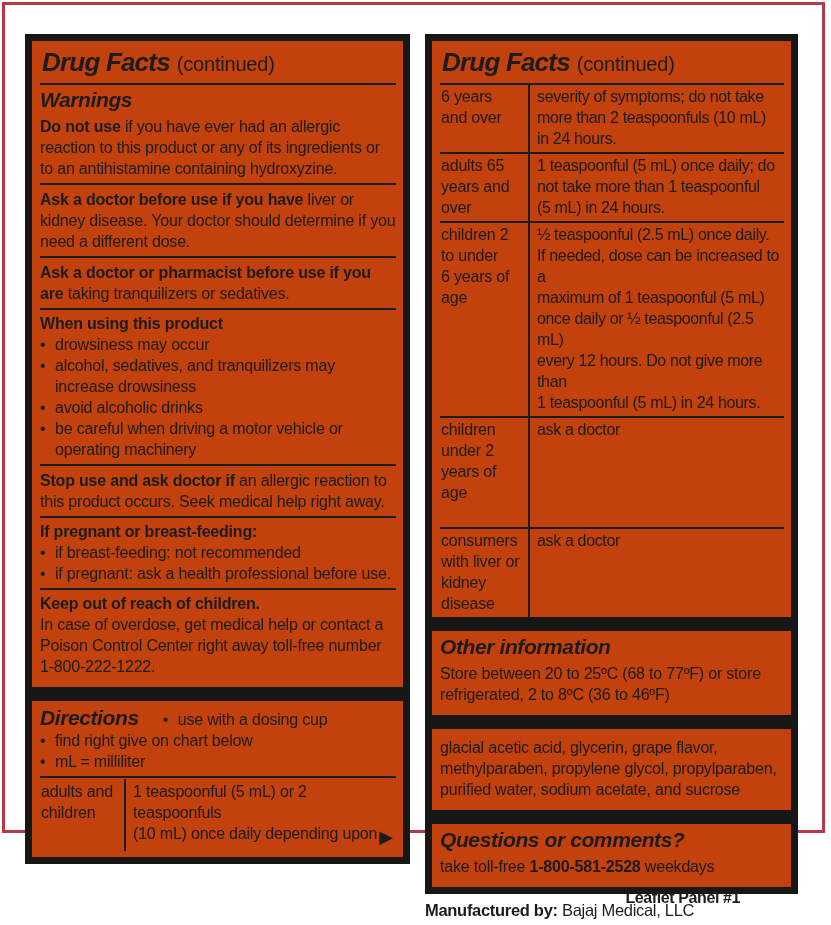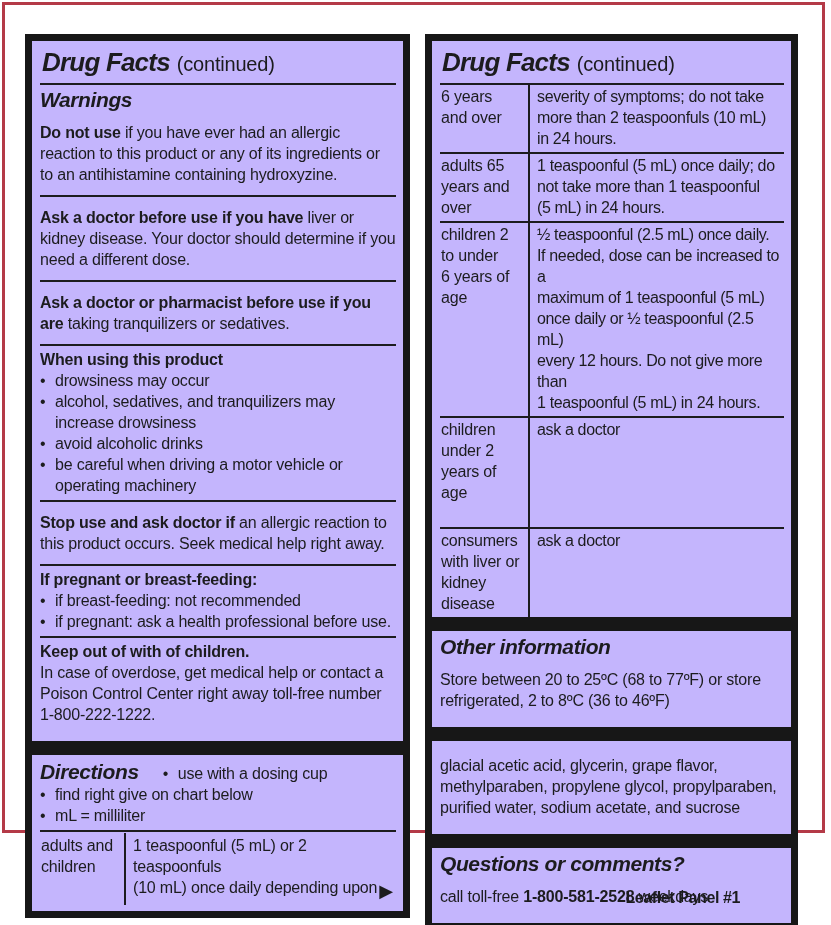--- a/index.html
+++ b/index.html
@@ -12,28 +12,28 @@
     font-family:"Liberation Sans",sans-serif;color:var(--ink);
     letter-spacing:-0.2px;
   }
   .frame{
     position:absolute;left:2px;top:2px;width:817px;height:825px;
     border:3px solid var(--red);
   }
   .panel{position:absolute;top:34px;}
   .panel-left{left:25px;width:385px;}
   .panel-right{left:425px;width:373px;}
-  .box{border:7px solid #171717;background:#c4b5fd;padding:4px 7px 6px 8px;box-sizing:border-box;width:100%;}
+  .box{border:7px solid #171717;background:#c2410c;padding:4px 7px 6px 8px;box-sizing:border-box;width:100%;}
   .box + .box{margin-top:0px;}
   .dfhead{display:flex;align-items:baseline;border-bottom:2px solid var(--ink);padding:2px 0 5px 2px;}
   .df-title{font-size:26px;font-weight:bold;font-style:italic;letter-spacing:-0.8px;}
   .df-cont{font-size:20px;margin-left:7px;}
   .sec-title{font-size:21px;font-weight:bold;font-style:italic;letter-spacing:-0.4px;}
   .body-txt,.bullet,.cell{font-size:16px;line-height:21px;}
-  p{margin:10px 0;}
+  p{margin:4px 0;}
   .rule{border-top:2px solid var(--ink);margin:4px 0 3px 0;}
   .bullet{padding-left:15px;}
   .bullet::before{content:"•";display:inline-block;width:15px;margin-left:-15px;}
   .heading-line{font-weight:bold;}
   
   .dir-head{display:flex;align-items:flex-end;margin:1px 0 0 0;}
   .dir-inline{margin-left:24px;}
   .dir-table{display:flex;min-height:72px;margin-top:1px;}
   .dwho{width:86px;border-right:2px solid var(--ink);padding:2px 4px 2px 1px;box-sizing:border-box;}
   .ddose{flex:1;padding:2px 0 2px 7px;}
@@ -75,21 +75,21 @@
     <div class="bullet">alcohol, sedatives, and tranquilizers may increase drowsiness</div>
     <div class="bullet">avoid alcoholic drinks</div>
     <div class="bullet">be careful when driving a motor vehicle or operating machinery</div>
     <div class="rule"></div>
     <p class="body-txt"><b>Stop use and ask doctor if</b><span> an allergic reaction to this product occurs. Seek medical help right away.</span></p>
     <div class="rule"></div>
     <div class="body-txt heading-line">If pregnant or breast-feeding:</div>
     <div class="bullet">if breast-feeding: not recommended</div>
     <div class="bullet">if pregnant: ask a health professional before use.</div>
     <div class="rule"></div>
-    <div class="body-txt heading-line">Keep out of with of children.</div>
+    <div class="body-txt heading-line">Keep out of reach of children.</div>
     <p class="body-txt" style="margin-top:0;">In case of overdose, get medical help or contact a Poison Control Center right away toll-free number 1-800-222-1222.</p>
   </div>
 
   <div class="box">
     <div class="dir-head">
       <span class="sec-title">Directions</span>
       <span class="bullet dir-inline">use with a dosing cup</span>
     </div>
     <div class="bullet">find right give on chart below</div>
     <div class="bullet">mL = milliliter</div>
@@ -157,21 +157,21 @@
     <div class="sec-title">Other information</div>
     <p class="body-txt">Store between 20 to 25ºC (68 to 77ºF) or store refrigerated, 2 to 8ºC (36 to 46ºF)</p>
   </div>
 
   <div class="box">
     <p class="body-txt">glacial acetic acid, glycerin, grape flavor, methylparaben, propylene glycol, propylparaben, purified water, sodium acetate, and sucrose</p>
   </div>
 
   <div class="box">
     <div class="sec-title">Questions or comments?</div>
-    <p class="body-txt"><span>call toll-free </span><b>1-800-581-2528</b><span> weekdays</span></p>
+    <p class="body-txt"><span>take toll-free </span><b>1-800-581-2528</b><span> weekdays</span></p>
   </div>
 
   <div class="mfg">
     <div><b>Manufactured by:</b><span> Bajaj Medical, LLC</span></div>
 
   </div>
 </div>
 
 <div class="caption">Leaflet Panel #1</div>
 

